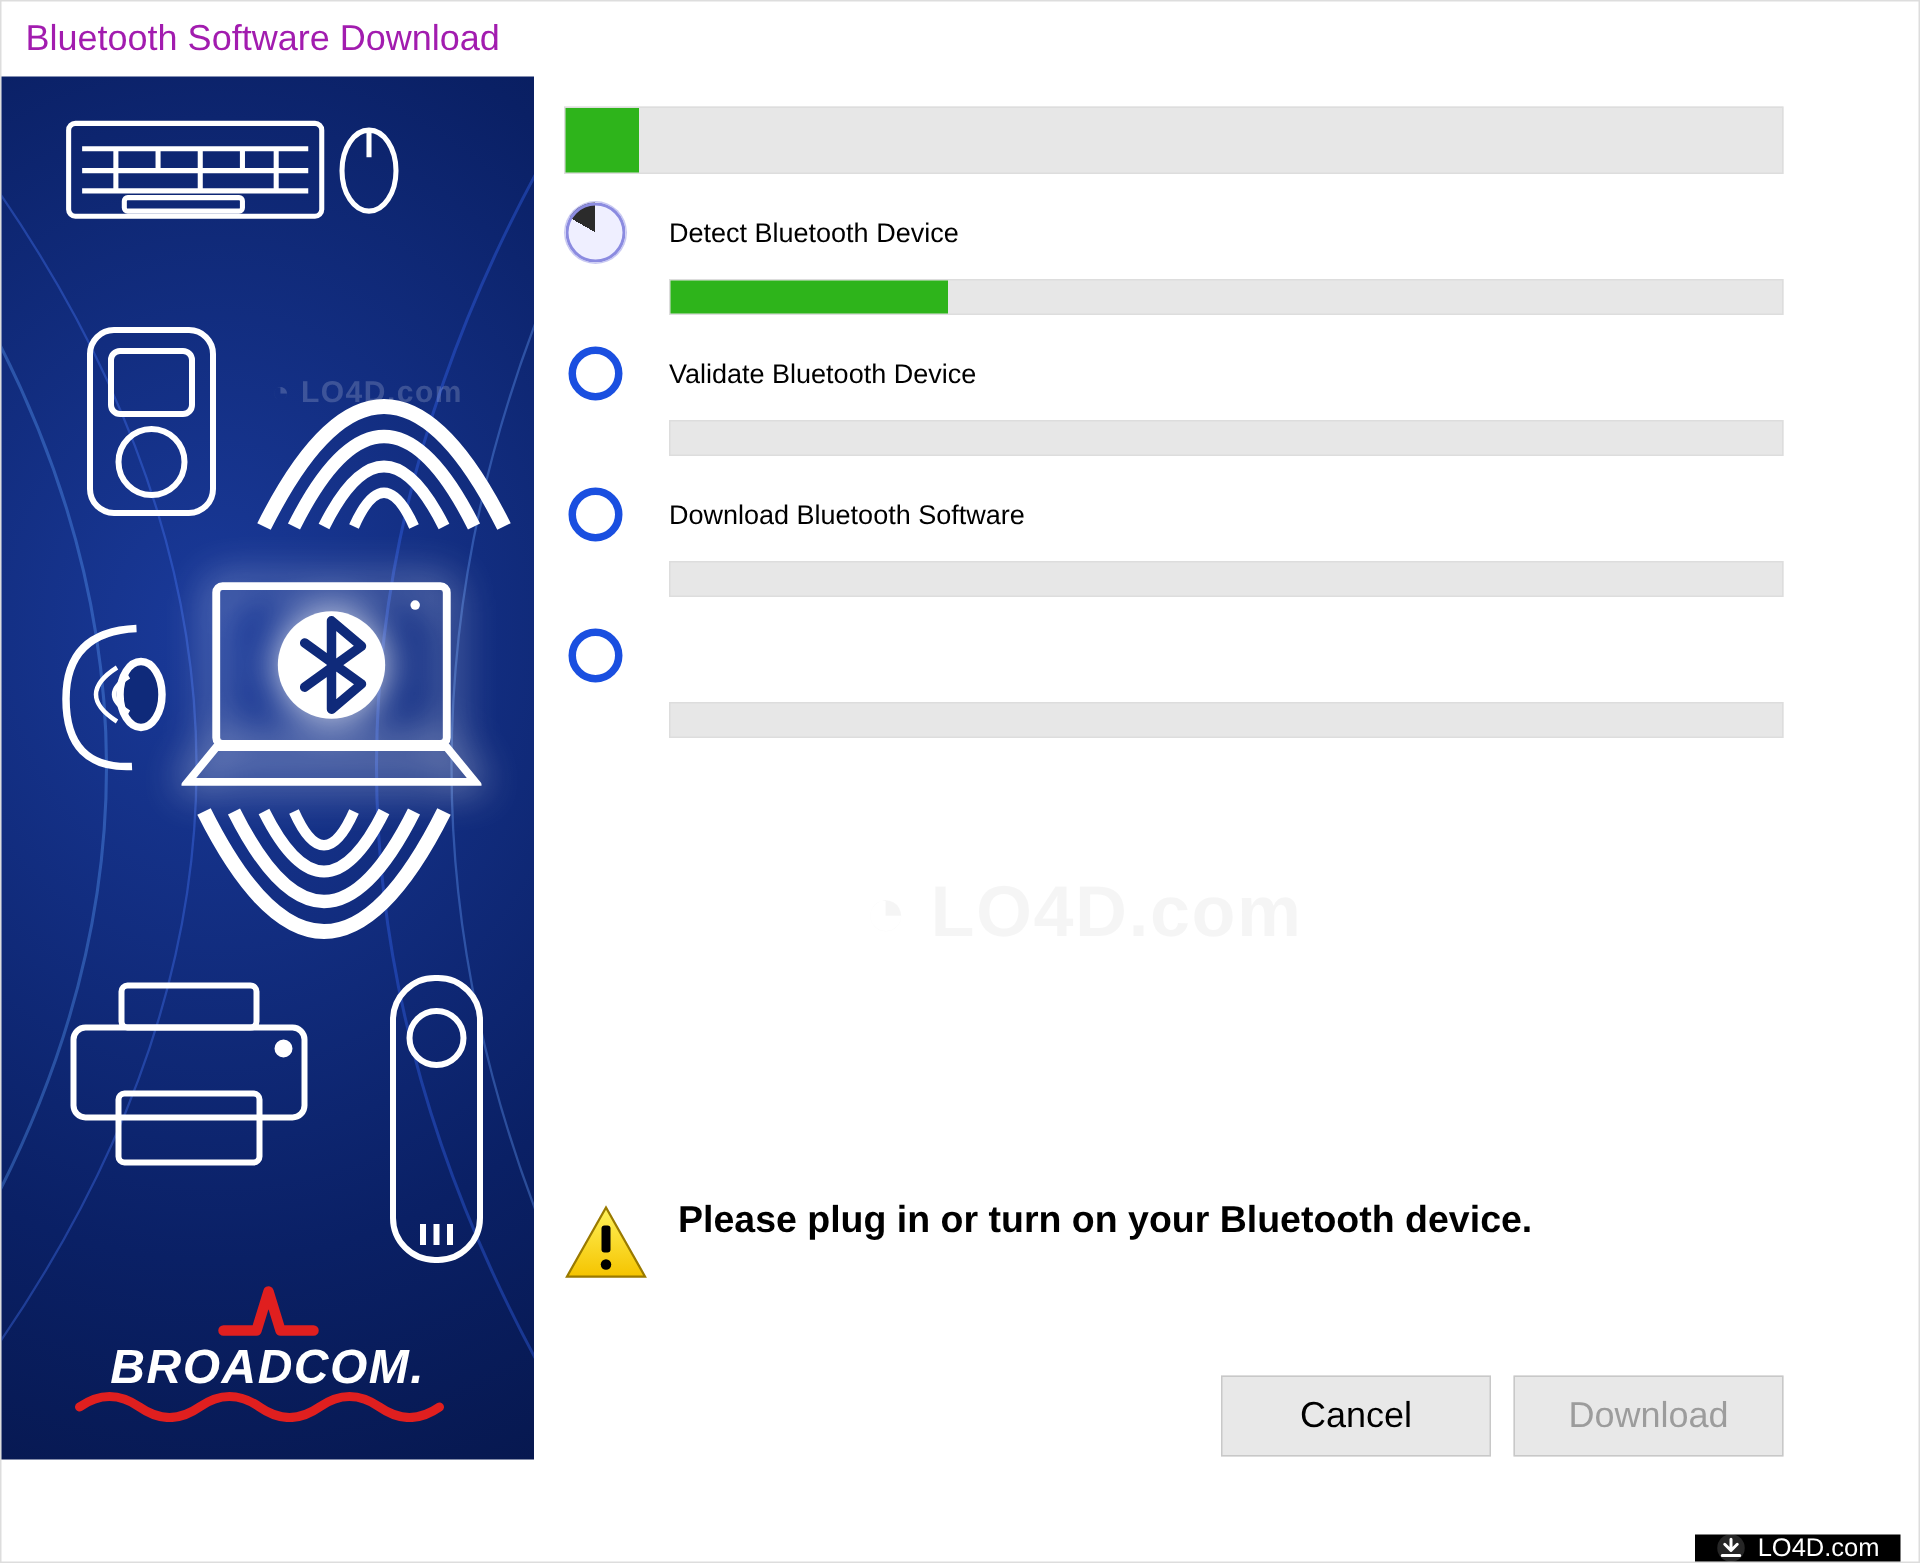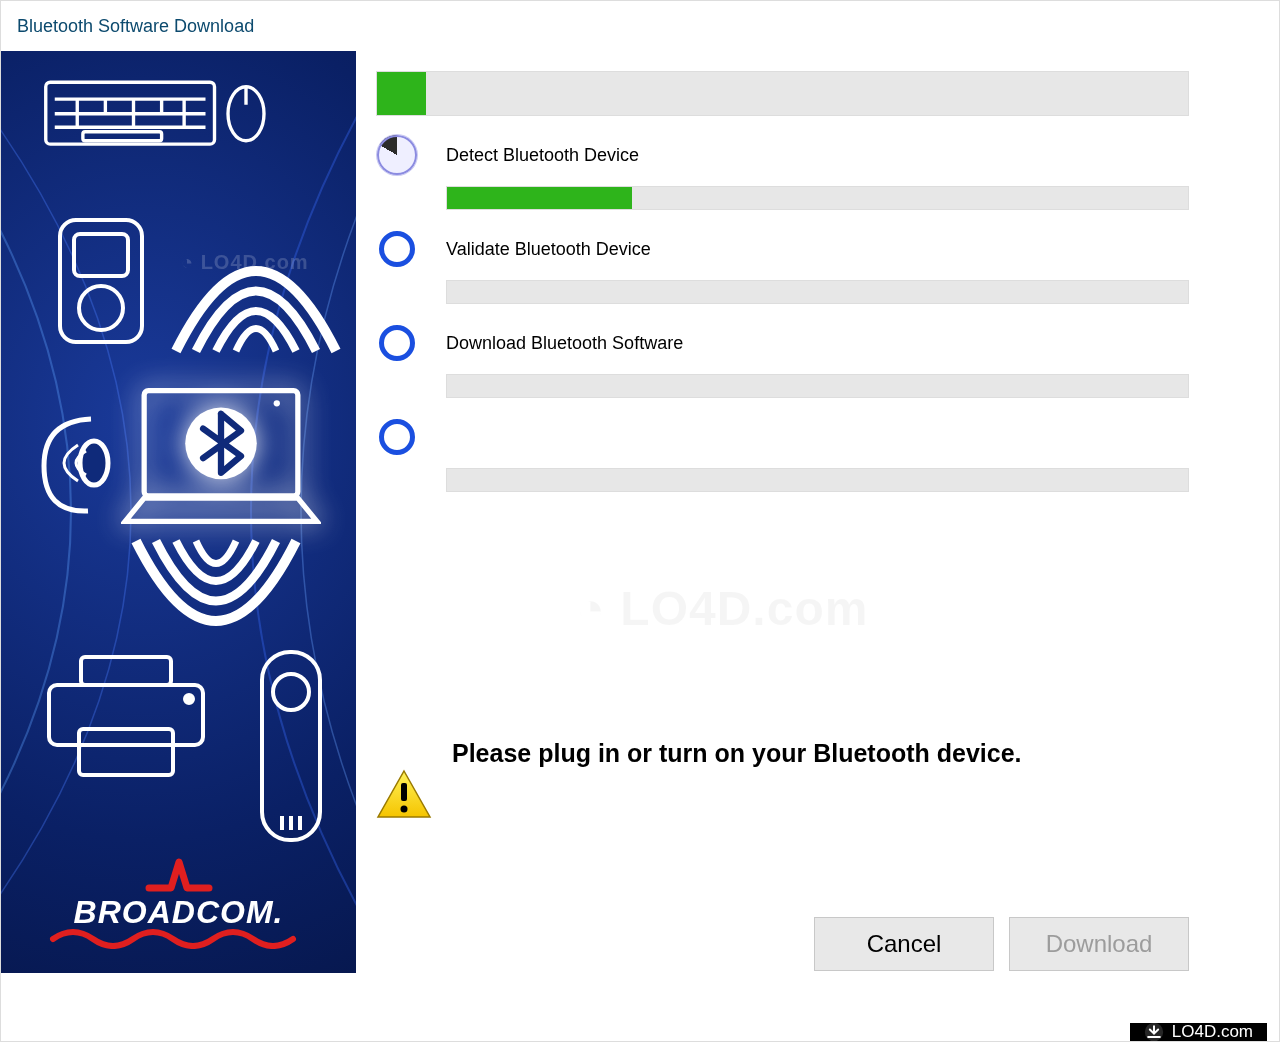--- a/index.html
+++ b/index.html
@@ -3,21 +3,21 @@
 <meta charset="utf-8">
 <style>
   * { box-sizing: border-box; margin: 0; padding: 0; }
   html, body { width: 1280px; height: 1042px; font-family: "Segoe UI", Tahoma, sans-serif; background: #f0f0f0; }
   .window {
     width: 1280px; height: 1042px; background: #fff; position: relative;
     border: 1px solid #ddd;
   }
   .titlebar {
     height: 50px; display: flex; align-items: center; padding: 0 16px;
-    font-size: 18px; color: #0c4a6e; font-weight: 400;
+    font-size: 24px; color: #a21caf; font-weight: 400;
   }
   .body { display: flex; height: calc(100% - 50px); position: relative; }
   .sidebar {
     width: 355px; height: 922px;
     background: radial-gradient(ellipse 600px 700px at 40% 40%, #1a3a9a 0%, #0a2065 60%, #051445 100%);
     position: relative; overflow: hidden; flex-shrink: 0;
   }
   .sidebar svg.arcs { position:absolute; inset:0; width:100%; height:100%; opacity:.35; }
   .sidebar .icons { position:absolute; inset:0; }
   .sidebar .logo-wrap { position:absolute; left:0; right:0; bottom:20px; text-align:center; }
@@ -40,21 +40,21 @@
     position:absolute; left:3px; top:3px;
   }
   .pie {
     width:40px; height:40px; border-radius:50%;
     background:
       conic-gradient(from 0deg, #efefff 0deg 300deg, #2b2b2b 300deg 360deg);
     position:absolute; left:1px; top:1px;
     box-shadow: inset 0 0 0 2px #8b8be0, 0 0 0 1px #c9c9f2;
   }
   .warning-area {
-    position:absolute; left: 20px; right: 90px; top: 688px; display:flex; align-items:flex-start; gap: 20px;
+    position:absolute; left: 20px; right: 90px; top: 722px; display:flex; align-items:center; gap: 20px;
   }
   .warning-area .tri { width:56px; height:50px; flex-shrink:0; margin-top:30px; }
   .warning-area .msg { font-size: 25px; font-weight:700; color:#000; padding-top:0; }
   .buttons {
     position:absolute; right: 90px; bottom: 70px; display:flex; gap: 15px;
   }
   .btn {
     width: 180px; height: 54px; background:#e8e8e8; border:1px solid #c8c8c8;
     font-size: 24px; display:flex; align-items:center; justify-content:center; cursor:pointer;
     color:#000;

